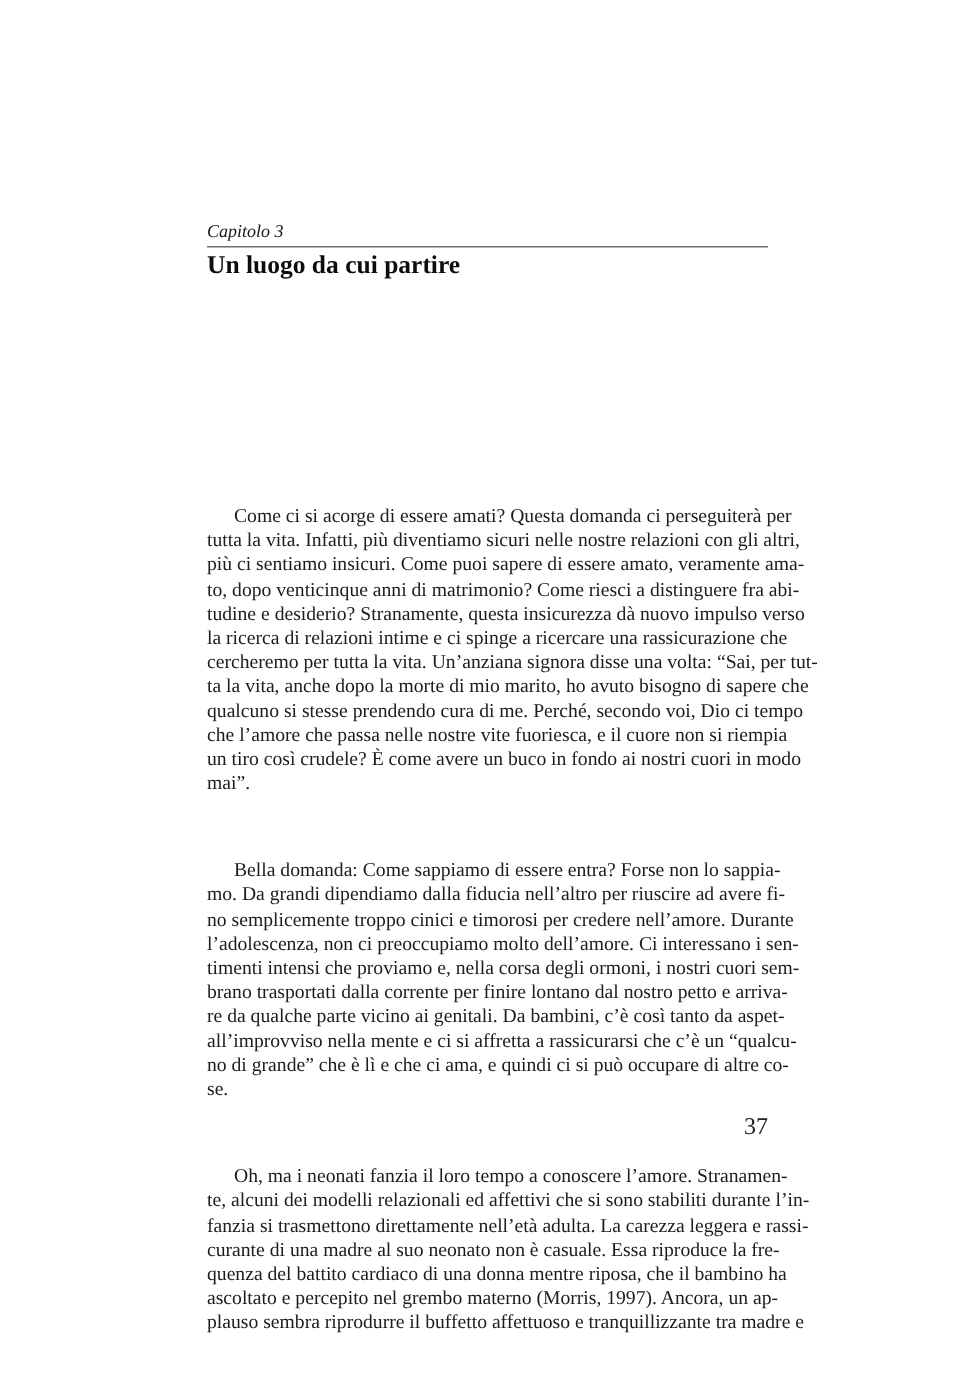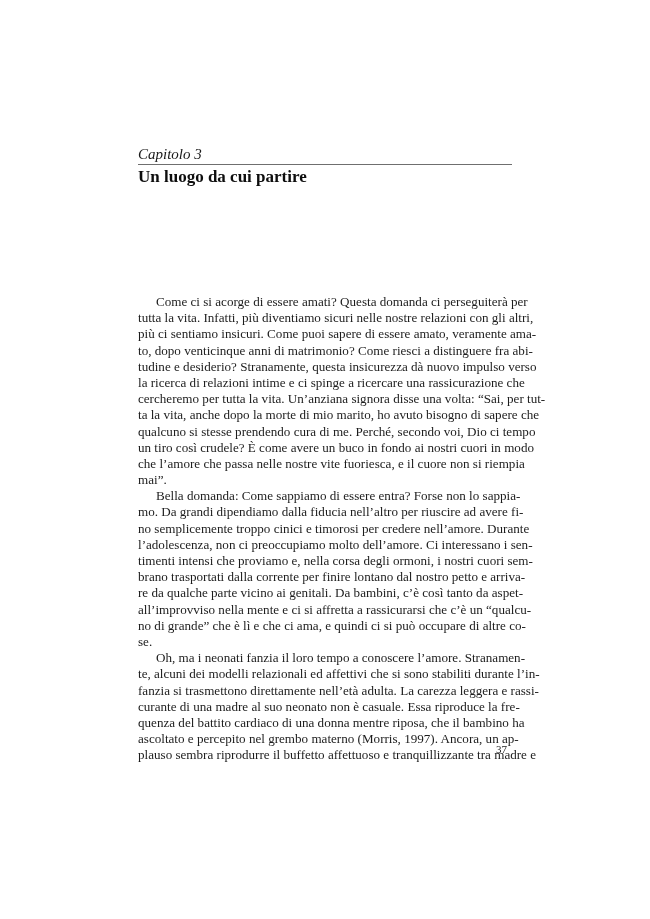--- a/index.html
+++ b/index.html
@@ -19,21 +19,21 @@
       position: absolute;
       left: 0; top: 0;
       width: 650px;
       height: 919px;
     }
     .chapter-label {
       position: absolute;
       left: 138px;
       top: 146px;
       font-style: italic;
-      font-size: 15px;
+      font-size: 12px;
       line-height: 17px;
       color: #1a1a1a;
     }
     .chapter-rule {
       position: absolute;
       left: 138px;
       top: 164px;
       width: 374px;
       height: 0;
       border-top: 1.3px solid #6f6f6f;
@@ -62,26 +62,27 @@
       white-space: nowrap;
       text-align-last: justify;
       text-align: justify;
       height: 16.2px;
     }
     .body-text .line.last {
       text-align-last: left;
     }
     .body-text .line.indent {
       padding-left: 18px;
+      margin-top: 42px;
     }
     .page-number {
       position: absolute;
       left: 496px;
       top: 743px;
-      font-size: 11px;
+      font-size: 16px;
       color: #222222;
     }
   </style>
 </head>
 <body>
 
 <div class="page">
   <div class="chapter-label">Capitolo 3</div>
   <div class="chapter-rule"></div>
   <div class="chapter-title">Un luogo da cui partire</div>
@@ -89,22 +90,22 @@
   <div class="body-text">
     <span class="line indent">Come ci si acorge di essere amati? Questa domanda ci perseguiterà per</span>
     <span class="line">tutta la vita. Infatti, più diventiamo sicuri nelle nostre relazioni con gli altri,</span>
     <span class="line">più ci sentiamo insicuri. Come puoi sapere di essere amato, veramente ama-</span>
     <span class="line">to, dopo venticinque anni di matrimonio? Come riesci a distinguere fra abi-</span>
     <span class="line">tudine e desiderio? Stranamente, questa insicurezza dà nuovo impulso verso</span>
     <span class="line">la ricerca di relazioni intime e ci spinge a ricercare una rassicurazione che</span>
     <span class="line">cercheremo per tutta la vita. Un’anziana signora disse una volta: “Sai, per tut-</span>
     <span class="line">ta la vita, anche dopo la morte di mio marito, ho avuto bisogno di sapere che</span>
     <span class="line">qualcuno si stesse prendendo cura di me. Perché, secondo voi, Dio ci tempo</span>
+    <span class="line">che l’amore che passa nelle nostre vite fuoriesca, e il cuore non si riempia</span>
     <span class="line">un tiro così crudele? È come avere un buco in fondo ai nostri cuori in modo</span>
-    <span class="line">che l’amore che passa nelle nostre vite fuoriesca, e il cuore non si riempia</span>
     <span class="line last">mai”.</span>
     <span class="line indent">Bella domanda: Come sappiamo di essere entra? Forse non lo sappia-</span>
     <span class="line">mo. Da grandi dipendiamo dalla fiducia nell’altro per riuscire ad avere fi-</span>
     <span class="line">no semplicemente troppo cinici e timorosi per credere nell’amore. Durante</span>
     <span class="line">l’adolescenza, non ci preoccupiamo molto dell’amore. Ci interessano i sen-</span>
     <span class="line">timenti intensi che proviamo e, nella corsa degli ormoni, i nostri cuori sem-</span>
     <span class="line">brano trasportati dalla corrente per finire lontano dal nostro petto e arriva-</span>
     <span class="line">re da qualche parte vicino ai genitali. Da bambini, c’è così tanto da aspet-</span>
     <span class="line">all’improvviso nella mente e ci si affretta a rassicurarsi che c’è un “qualcu-</span>
     <span class="line">no di grande” che è lì e che ci ama, e quindi ci si può occupare di altre co-</span>

